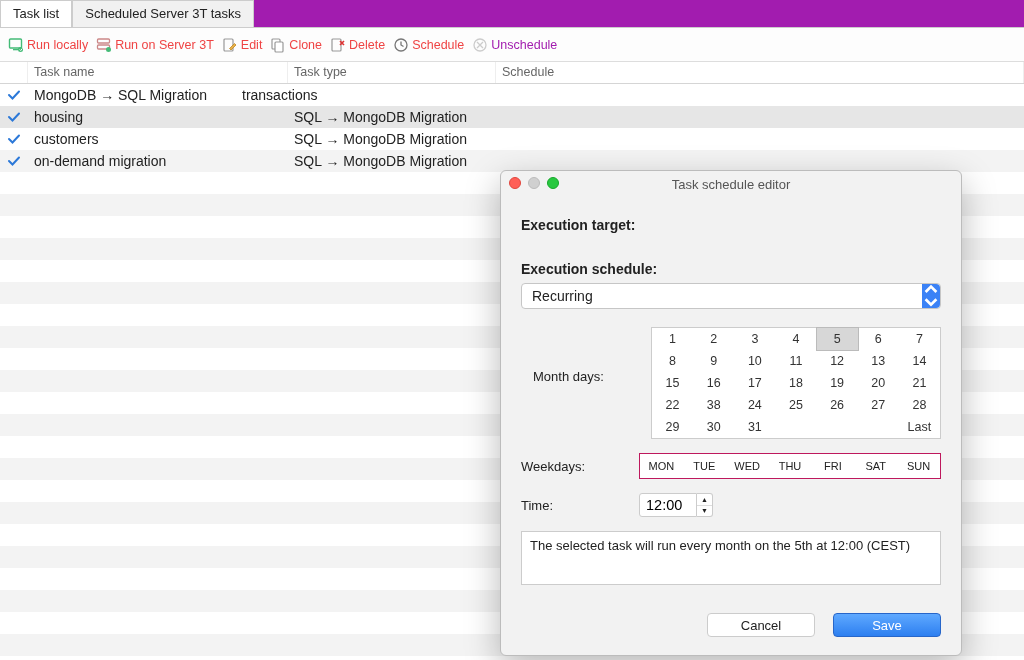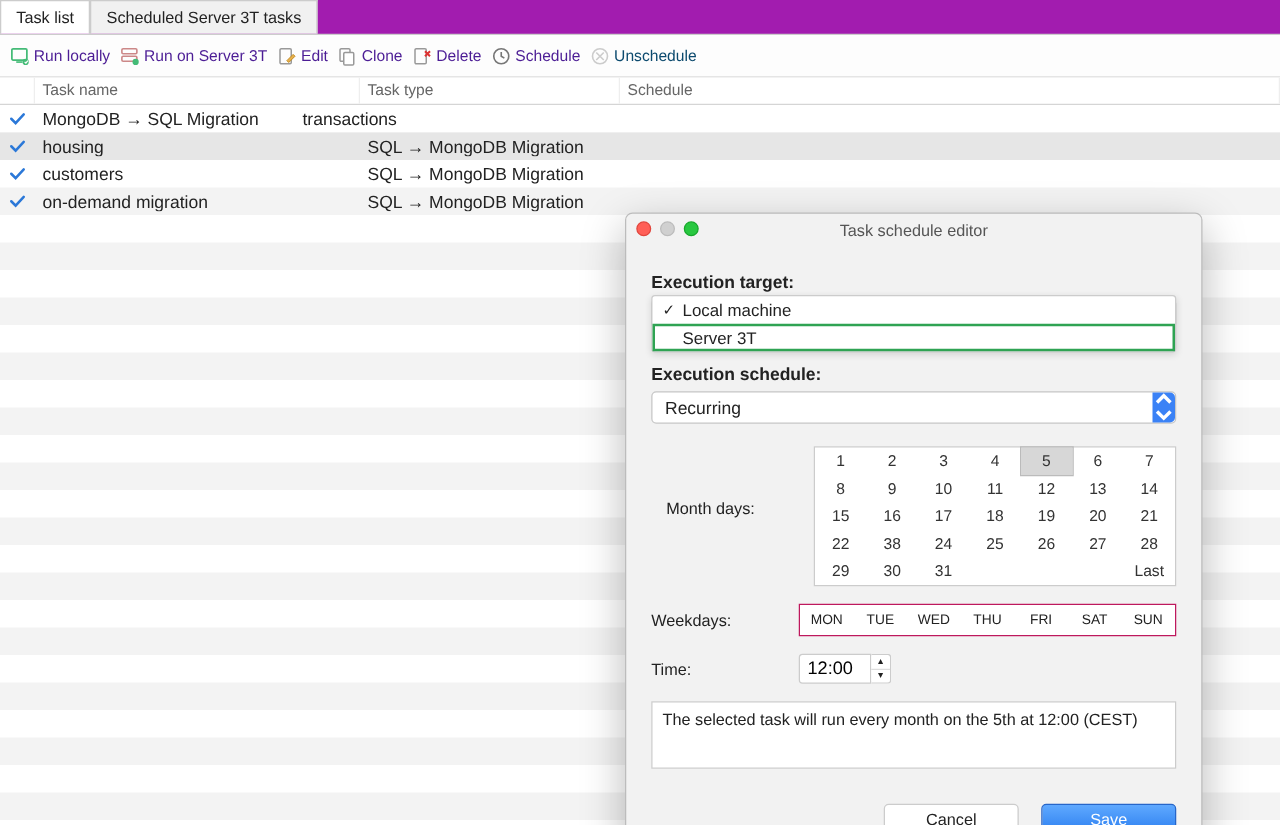--- a/index.html
+++ b/index.html
@@ -6,22 +6,22 @@
   body { margin:0; padding:0; width:1024px; height:660px; background:#fff; font-size:13px; color:#222; overflow:hidden;}
   
   
   .tabbar { height:28px; border-bottom:1px solid #ccc; display:flex; background:#a21caf;}
   .tab { padding:5px 12px 4px 12px; border:1px solid #ccc; border-bottom:none; background:#f1f1f1; font-size:13px; margin-right:0; cursor:pointer;}
   .tab.active { background:#fff;}
   .tabbar-rest { flex:1; border-top:1px solid #ccc00000;}
 
   
   .toolbar { height:34px; display:flex; align-items:center; gap:8px; border-bottom:1px solid #ddd; padding:0 8px; background:#fdfdfd;}
-  .tb-item { display:flex; align-items:center; gap:3px; color:#4c1d95; font-size:12.5px; cursor:pointer;}
-  .tb-item.disabled { color:#0c4a6e; cursor:default;}
+  .tb-item { display:flex; align-items:center; gap:3px; color:#ef4444; font-size:12.5px; cursor:pointer;}
+  .tb-item.disabled { color:#a21caf; cursor:default;}
   .tb-icon { width:16px; height:16px; display:inline-flex; align-items:center; justify-content:center;}
   .tb-icon svg { width:16px; height:16px; }
   
   
   .table-wrap { position:relative; height:calc(660px - 28px - 34px); overflow:hidden;}
   .table-head { display:flex; height:22px; background:#fff; border-bottom:1px solid #d5d5d5; color:#666; font-size:12.5px;}
   .th { padding:3px 6px; border-right:1px solid #eee;}
   .th.status{ width:28px;}
   .th.name{ width:260px;}
   .th.type{ width:208px;}
@@ -244,33 +244,20 @@
     <div class="modal-title">
       <div class="traffic">
         <span class="r"></span>
         <span class="y"></span>
         <span class="g"></span>
       </div>
       <span>Task schedule editor</span>
     </div>
     <div class="modal-body">
       <h4>Execution target:</h4>
-      <div class="target-box">
-        <div class="target-select">
-          <span class="arrows">
-            <svg viewBox="0 0 10 14">
-                <path d="M2 5 L5 2 L8 5 M2 9 L5 12 L8 9" stroke="#fff" stroke-width="1.5" fill="none"></path>
-              </svg>
-          </span>
-        </div>
-        <div class="dropdown" id="target-dd">
-            <div class="opt checked">Local machine</div>
-            <div class="opt highlight">Server 3T</div>
-          </div>
-      </div>
 
       <h4 style="margin-top:28px">Execution schedule:</h4>
       <div class="sched-select">
         <div class="sel">
           <span>Recurring</span>
         </div>
         <span class="arrows">
           <svg viewBox="0 0 10 14">
               <path d="M2 5 L5 2 L8 5 M2 9 L5 12 L8 9" stroke="#fff" stroke-width="1.5" fill="none"></path>
             </svg>

